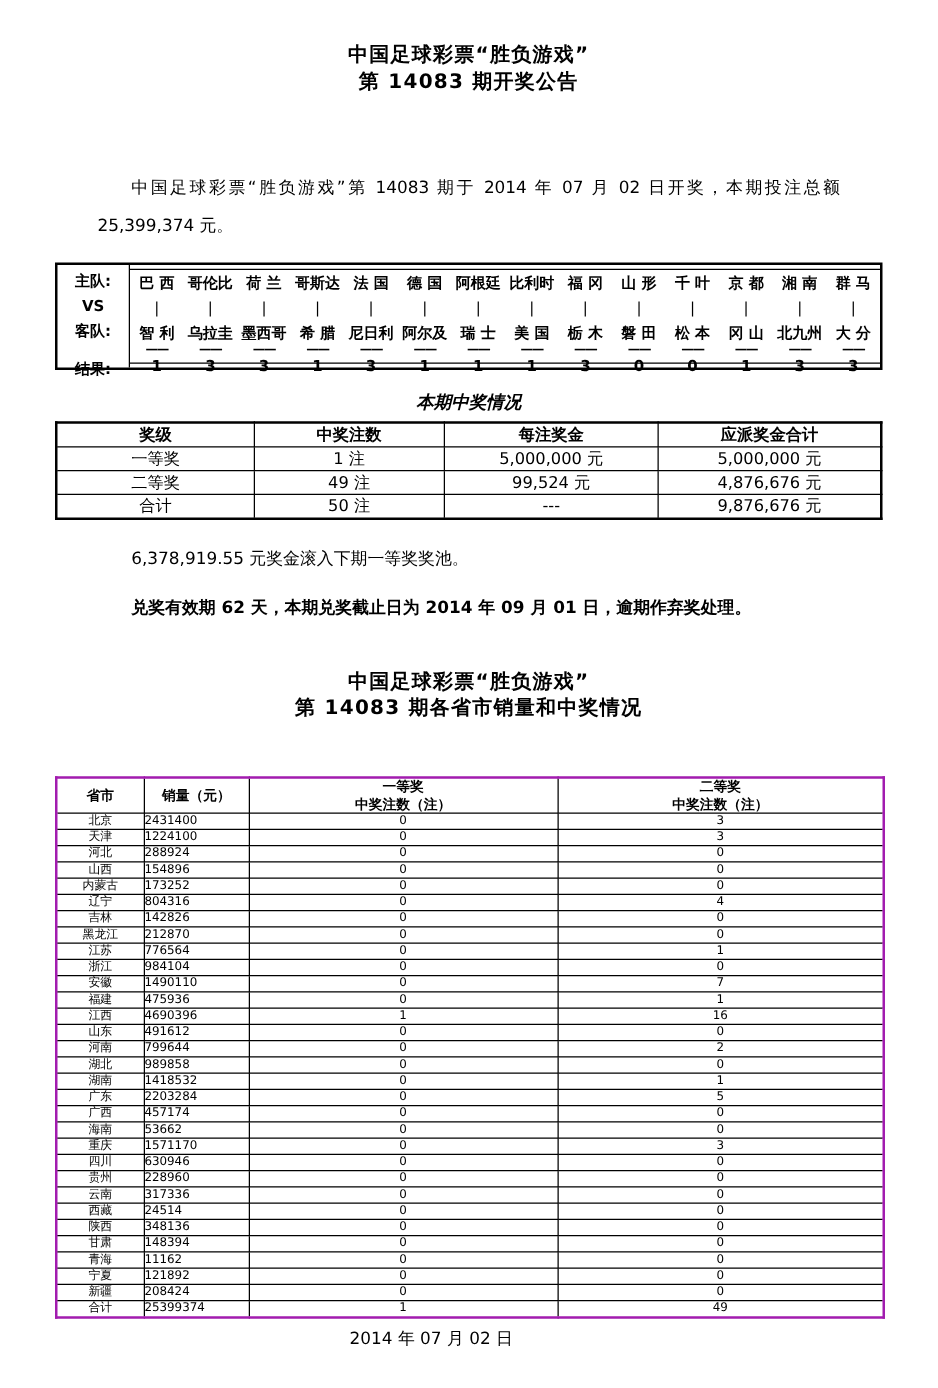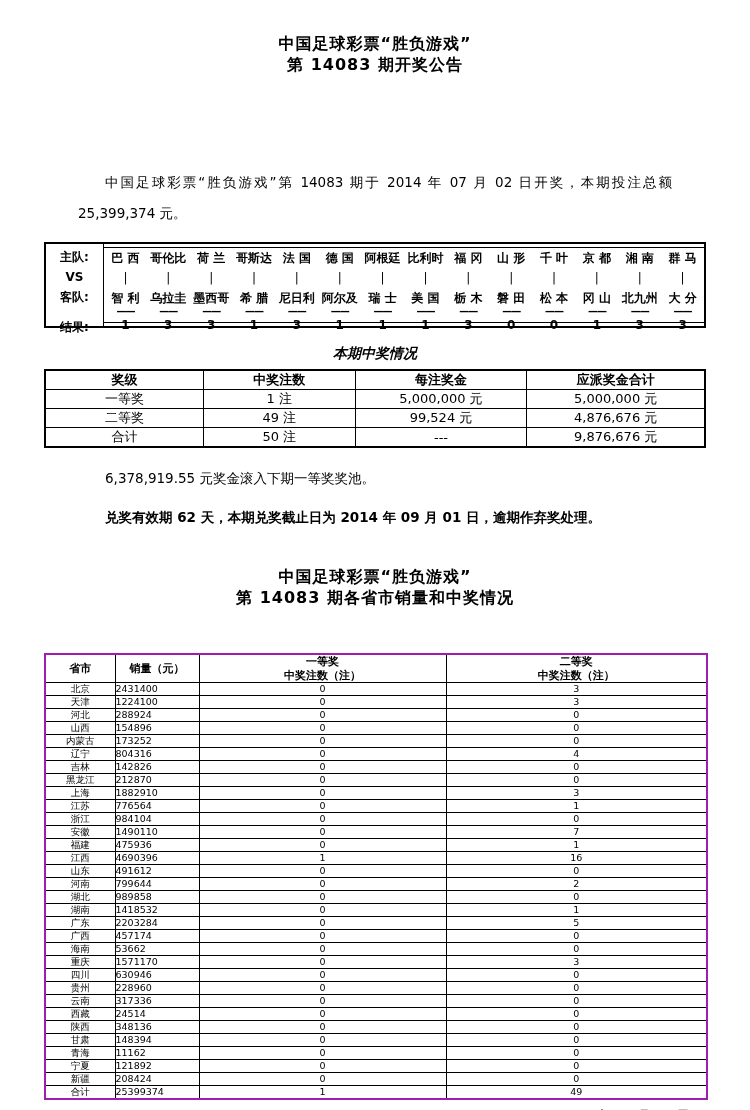--- a/index.html
+++ b/index.html
@@ -7,21 +7,21 @@
   body {
     width: 750px; height: 1110px;
     position: relative;
     font-family: "DejaVu Sans", "Liberation Sans", sans-serif;
     color: #000;
   }
   .doc-title { text-align: center; font-weight: bold; font-size: 16px; line-height: 21px; padding-top: 33px; }
   .doc-title div { letter-spacing: 1px; }
 
   .intro {
-    margin: 92px 78px 0 78px;
+    margin: 60px 78px 0 78px;
     font-size: 13.5px; line-height: 31px;
     text-indent: 2em; text-align: justify;
   }
 
   
   .match-table {
     margin: 13px 44px 0 44px;
     height: 86px;
     border: 2px solid #000;
     display: flex;
@@ -74,21 +74,21 @@
   table.prov th { font-weight: bold; font-size: 11px; line-height: 13.5px; height: 28px; text-align: center; }
   table.prov td { height: 13px; line-height: 12px; }
   table.prov col.c-prov { width: 70px; }
   table.prov col.c-sales { width: 84px; }
   table.prov col.c-first { width: 247px; }
   table.prov col.c-second { width: 261px; }
   td.prov-name { text-align: center; }
   td.prov-sales { text-align: left; padding-right: 5px; }
   td.prov-cnt { text-align: center; }
 
-  .footer-date { margin: 7px 60px 0 0; text-align: right; font-size: 13.5px; }
+  .footer-date { margin: 7px 60px 0 0; text-align: center; font-size: 13.5px; }
 </style>
 </head>
 <body>
 
 <div class="doc-title">
   <div>中国足球彩票“胜负游戏”</div>
   <div>第 14083 期开奖公告</div>
 </div>
 
 <p class="intro">中国足球彩票“胜负游戏”第 14083 期于 2014 年 07 月 02 日开奖，本期投注总额 25,399,374 元。</p>
@@ -307,26 +307,20 @@
         <td class="prov-cnt">0</td>
         <td class="prov-cnt">0</td>
       </tr>
       <tr>
         <td class="prov-name">黑龙江</td>
         <td class="prov-sales">212870</td>
         <td class="prov-cnt">0</td>
         <td class="prov-cnt">0</td>
       </tr>
       <tr>
-        <td class="prov-name">上海</td>
-        <td class="prov-sales">1882910</td>
-        <td class="prov-cnt">0</td>
-        <td class="prov-cnt">3</td>
-      </tr>
-      <tr>
         <td class="prov-name">江苏</td>
         <td class="prov-sales">776564</td>
         <td class="prov-cnt">0</td>
         <td class="prov-cnt">1</td>
       </tr>
       <tr>
         <td class="prov-name">浙江</td>
         <td class="prov-sales">984104</td>
         <td class="prov-cnt">0</td>
         <td class="prov-cnt">0</td>

